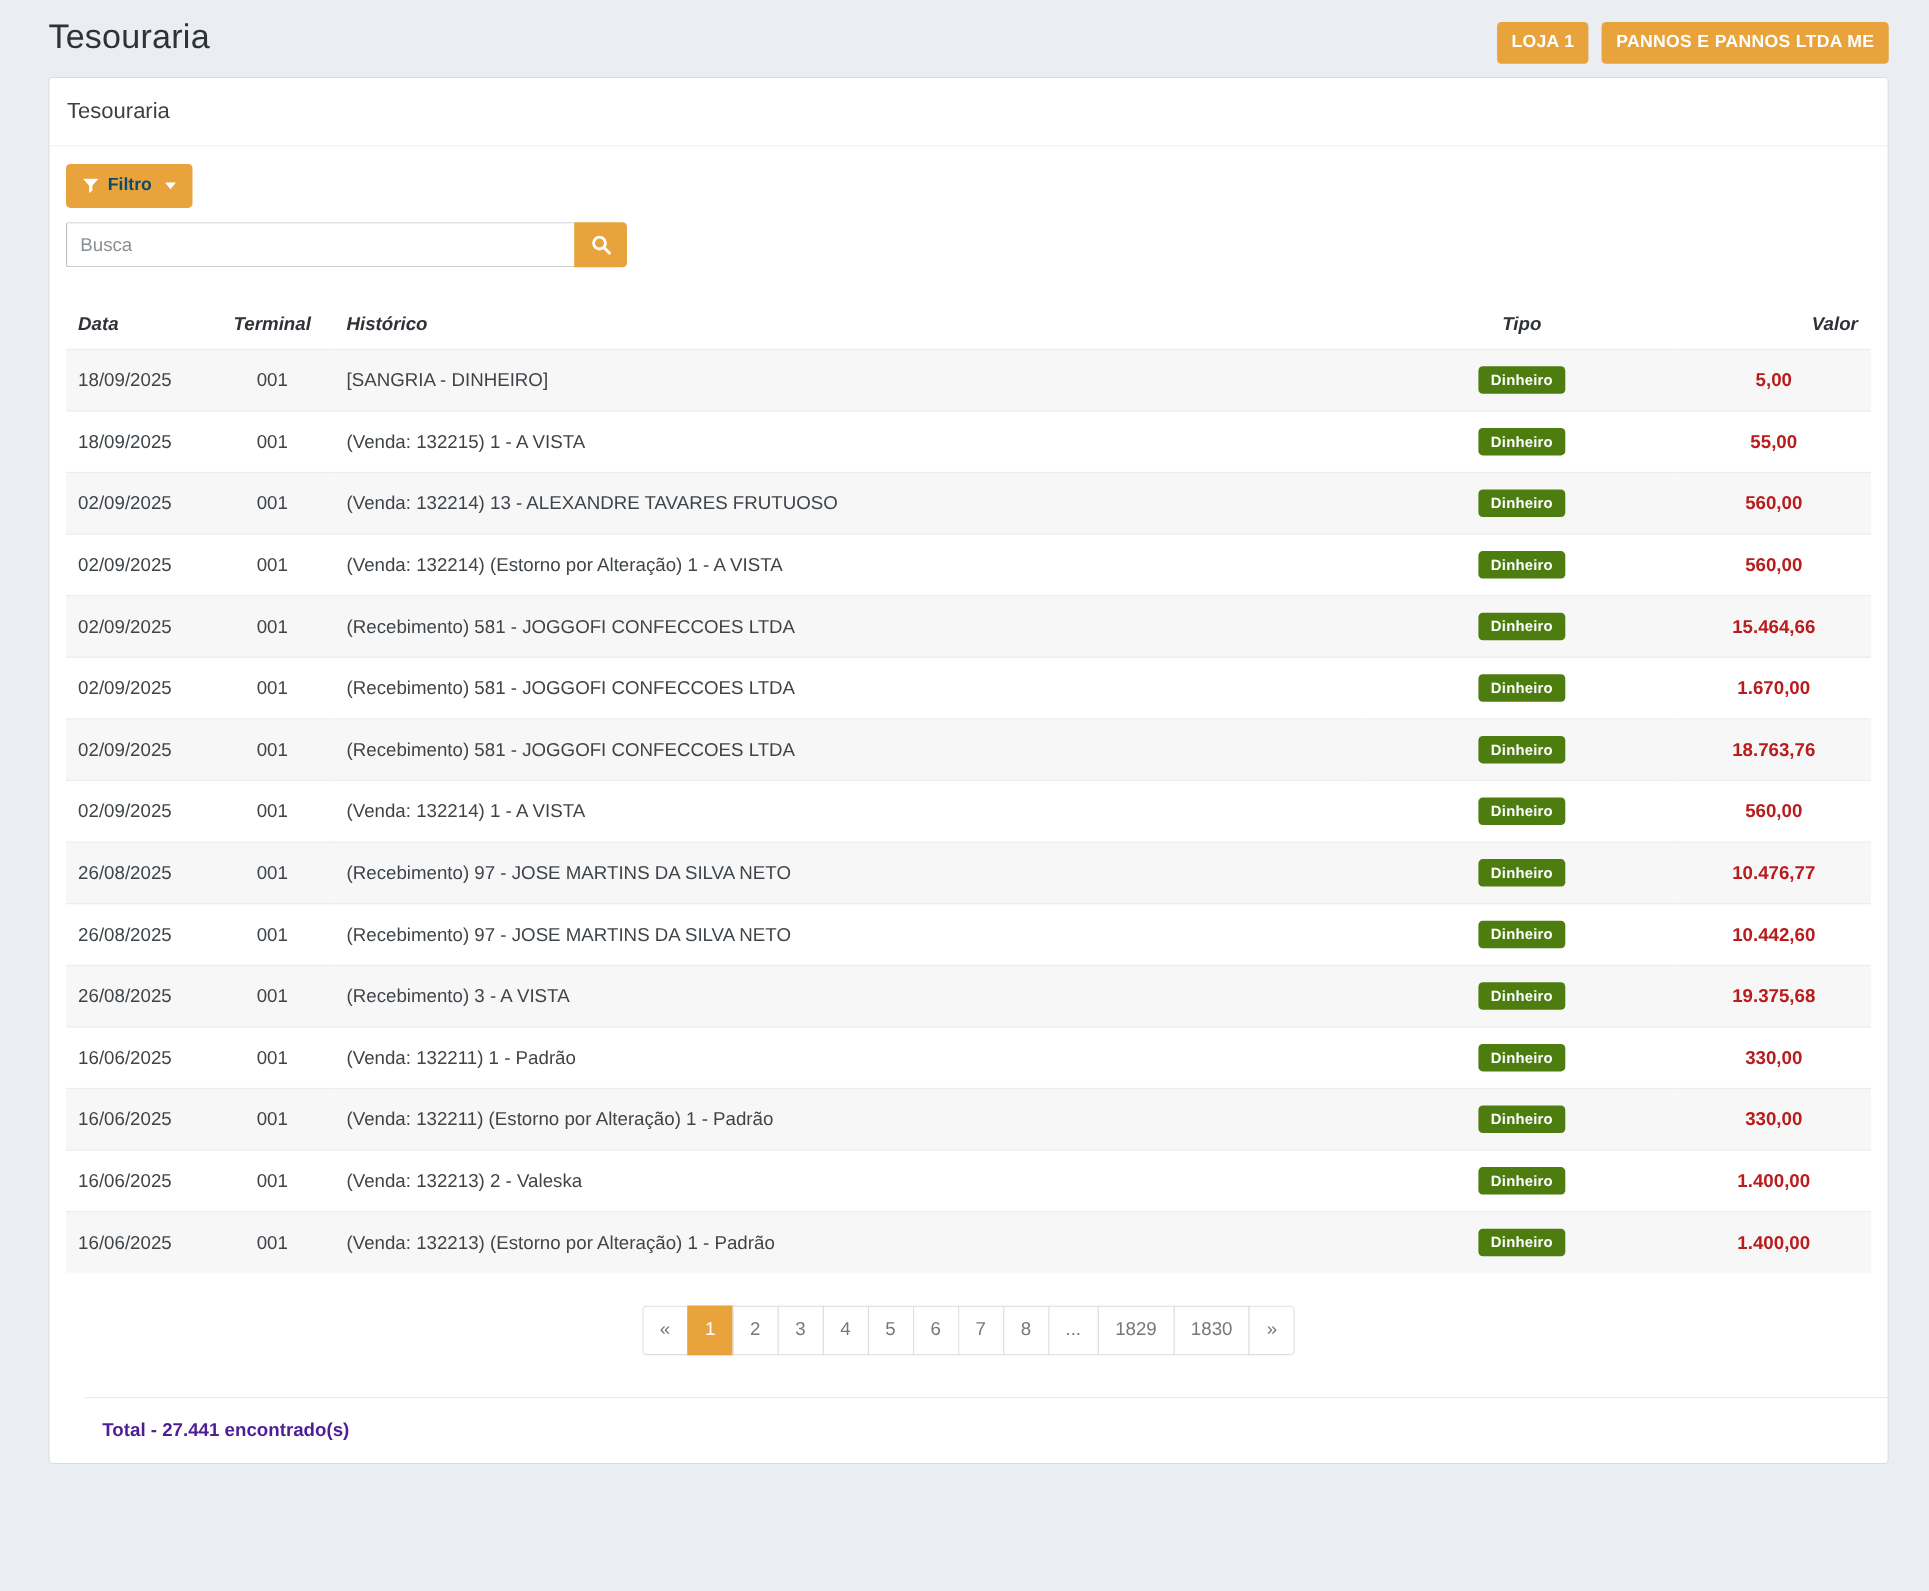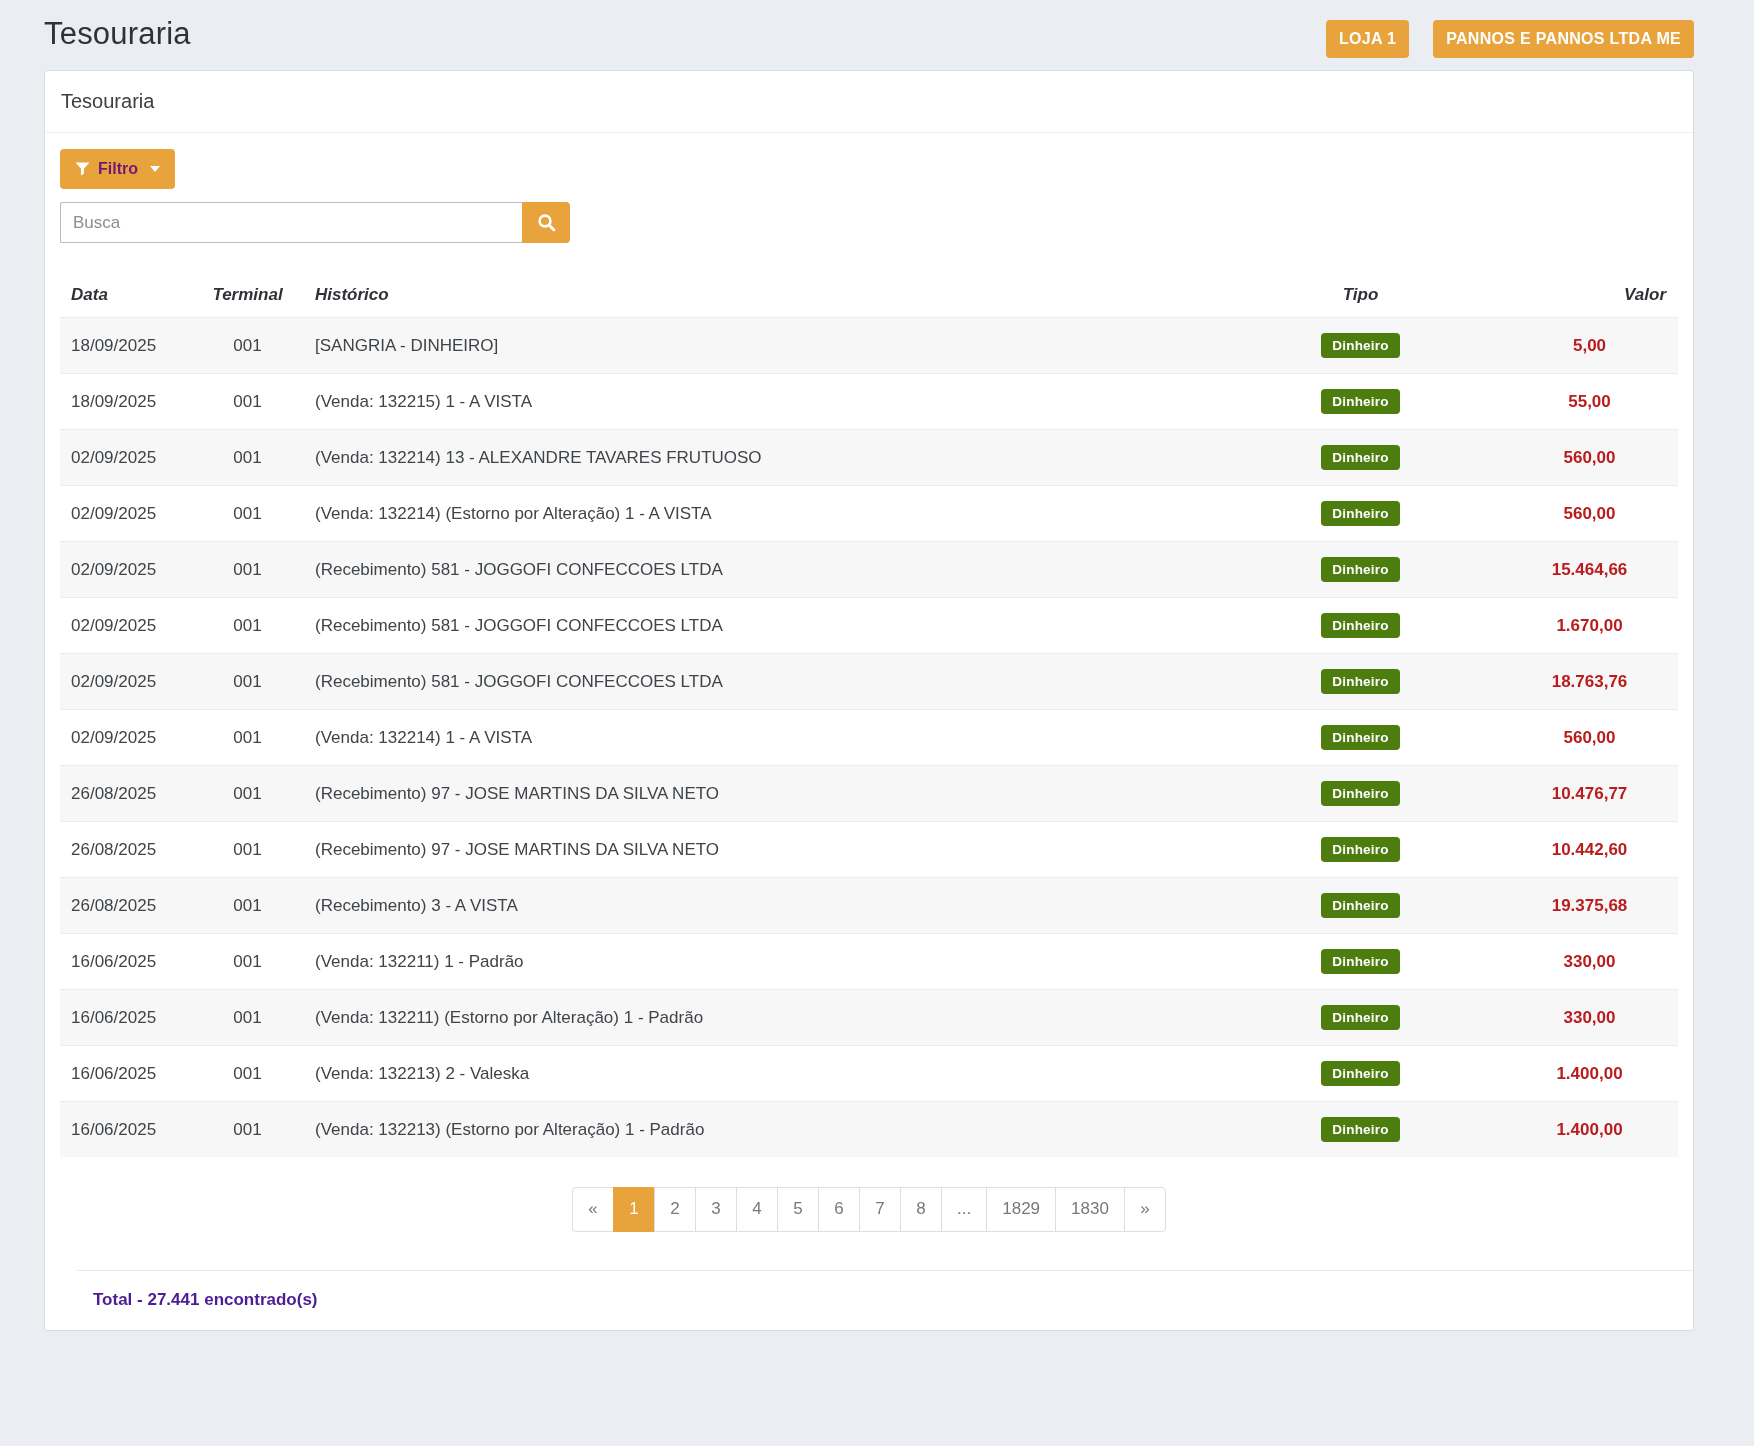--- a/index.html
+++ b/index.html
@@ -4,44 +4,44 @@
 <style>
   * { box-sizing: border-box; }
   html,body { margin:0; padding:0; }
   body {
     width: 1754px;
     min-height: 1446px;
     background: #eaedf2;
     font-family: "Liberation Sans", sans-serif;
     color: #333;
   }
-  .page { padding: 10px 60px 12px 44px; }
+  .page { padding: 10px 37px 12px 44px; }
 
   
   .topbar { display:flex; justify-content:space-between; align-items:flex-start; padding: 4px 0 12px 0; }
   .page-title { font-size: 31px; font-weight: 500; color:#2e3338; letter-spacing: .2px; padding-top: 2px;}
-  .top-buttons { display:flex; gap:24px; padding-top:6px; }
+  .top-buttons { display:flex; gap:12px; padding-top:6px; }
   .btn-orange {
     background:#e8a33c; color:#fff; font-weight:bold; font-size:16px;
     border:none; border-radius:4px; padding: 10px 13px; letter-spacing:.3px;
     cursor:pointer; font-family:"Liberation Sans",sans-serif;
   }
 
   
   .card { background:#fff; border:1px solid #d9dde2; border-radius:4px; }
   .card-header {
     padding: 19px 16px; font-size: 20px; color:#3c4045;
     border-bottom: 1px solid #eef0f2;
   }
   .card-body { padding: 16px 15px 4px 15px; }
 
   
   .toolbar { display:flex; justify-content:space-between; align-items:flex-start; }
   .filter-btn {
-    background:#e8a33c; color:#701a75; border:none; border-radius:4px;
+    background:#e8a33c; color:#0c4a6e; border:none; border-radius:4px;
     font-size:16px; font-weight:bold; padding: 11px 15px; display:inline-flex;
     align-items:center; gap:8px; cursor:pointer; font-family:"Liberation Sans",sans-serif;
   }
   .caret { width:0; height:0; border-left:5px solid transparent; border-right:5px solid transparent; border-top:6px solid #fff; margin-left:4px; }
   .search-row { display:flex; margin-top: 13px; }
   .search-input {
     width: 462px; height: 41px; border:1px solid #b9bdc2; border-right:none;
     padding: 0 12px; font-size: 17px; color:#333; outline:none;
     font-family:"Liberation Sans",sans-serif; border-radius: 2px 0 0 2px;
   }

